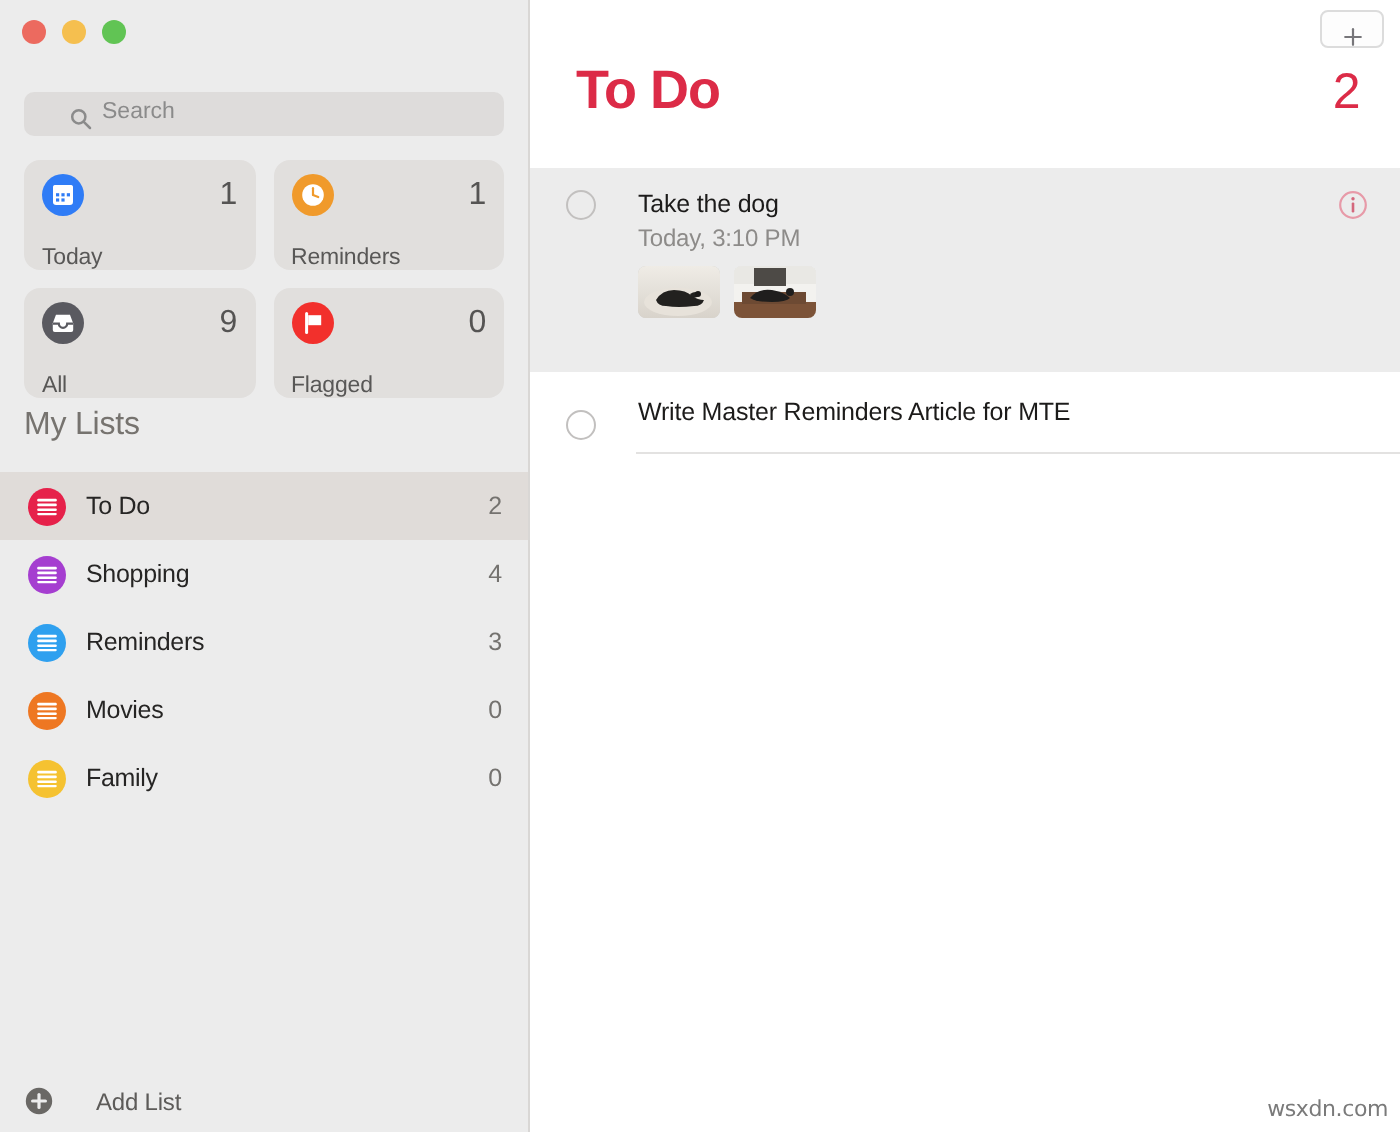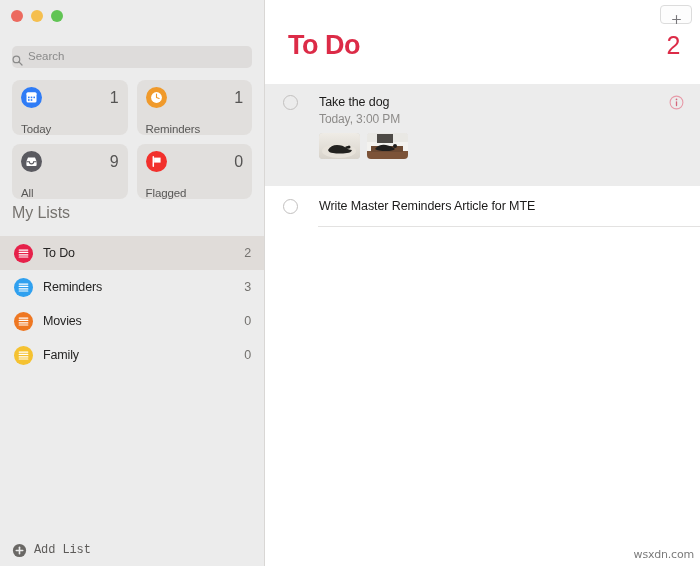--- a/index.html
+++ b/index.html
@@ -26,21 +26,21 @@
     display: flex; gap: 8px; align-items: center;
   }
   .tl { width: 12px; height: 12px; border-radius: 50%; display: block; }
   .tl.red    { background: #ec6a5f; }
   .tl.yellow { background: #f5bf4f; }
   .tl.green  { background: #61c454; }
 
   .search-wrap { position: absolute; top: 46px; left: 12px; right: 12px; }
   .search-box {
     height: 22px; background: #dedcdb; border-radius: 5px;
-    display: flex; align-items: center; padding: 0 0; gap: 5px;
+    display: flex; align-items: center; padding: 0 23px; gap: 5px;
   }
   .search-icon { width: 11px; height: 11px; flex: 0 0 11px; display: block; }
   .search-text {
     font-size: 11.5px; color: #8b8b8b; line-height: 1;
   }
 
   
   .cards {
     position: absolute; top: 80px; left: 12px; right: 12px;
     display: grid; grid-template-columns: 1fr 1fr; gap: 9px 9px;
@@ -73,21 +73,21 @@
   .list-dot {
     width: 19px; height: 19px; border-radius: 50%; flex: 0 0 19px;
     display: flex; align-items: center; justify-content: center;
   }
   .list-dot .bars { display: block; width: 11px; height: 9px; }
   .list-name { font-size: 12.5px; color: #262524; flex: 1; letter-spacing: -0.15px;}
   .list-count { font-size: 12.5px; color: #74726f; letter-spacing: -0.1px;}
 
   .add-list {
     position: absolute; bottom: 8px; left: 12px;
-    display: flex; align-items: flex-start; gap: 7px; font-family: Liberation Mono, monospace;
+    display: flex; align-items: center; gap: 21px;
   }
   .add-list-icon { width: 15px; height: 15px; display: block; flex: 0 0 15px;}
   .add-list-label { font-size: 12px; color: #5d5b59; letter-spacing: -0.1px;}
 
   
   .content { flex: 1 1 auto; height: 566px; background: #ffffff; position: relative; }
 
   .add-reminder-btn {
     position: absolute; top: 5px; right: 8px;
     width: 32px; height: 19px; border: 1px solid #dcdcdc;
@@ -125,21 +125,21 @@
   .reminder-sub { font-size: 12px; color: #8d8b89; margin-top: 2px; letter-spacing: -0.1px; }
   .thumbs { display: flex; gap: 7px; margin-top: 7px; }
   .thumb {
     width: 41px; height: 26px; border-radius: 4px; overflow: hidden;
     display: block; background: #cfcdc9;
   }
   .info-icon {
     position: absolute; right: 16px; top: 11px;
     width: 15px; height: 15px; display: block;
   }
-  .reminder.plain { padding: 12px 0 0 0; }
+  .reminder.plain { padding: 12px 0 0 0; align-items: center; }
   .reminder.plain .reminder-body { padding-bottom: 11px; }
   .row-divider {
     height: 1px; background: #e3e2e1; margin-left: 53px;
   }
 
   .watermark {
     position: absolute; right: 6px; bottom: 5px;
     font-size: 11px; color: #7a7a7a;
     font-family: "DejaVu Sans", sans-serif;
     letter-spacing: -0.2px;
@@ -243,20 +243,32 @@
             <rect x="0.6" y="0.4" width="9.8" height="1.3" rx="0.6" fill="#fff"></rect>
             <rect x="0.6" y="2.8" width="9.8" height="1.3" rx="0.6" fill="#fff"></rect>
             <rect x="0.6" y="5.2" width="9.8" height="1.3" rx="0.6" fill="#fff"></rect>
             <rect x="0.6" y="7.5" width="9.8" height="1.1" rx="0.55" fill="#fff"></rect>
           </svg>
         </span>
         <span class="list-name">To Do</span>
         <span class="list-count">2</span>
       </div>
 
+      <div class="list-row">
+        <span class="list-dot" style="background:#a53ed0">
+          <svg class="bars" viewBox="0 0 11 9" width="11" height="9">
+            <rect x="0.6" y="0.4" width="9.8" height="1.3" rx="0.6" fill="#fff"></rect>
+            <rect x="0.6" y="2.8" width="9.8" height="1.3" rx="0.6" fill="#fff"></rect>
+            <rect x="0.6" y="5.2" width="9.8" height="1.3" rx="0.6" fill="#fff"></rect>
+            <rect x="0.6" y="7.5" width="9.8" height="1.1" rx="0.55" fill="#fff"></rect>
+          </svg>
+        </span>
+        <span class="list-name">Shopping</span>
+        <span class="list-count">4</span>
+      </div>
 
       <div class="list-row">
         <span class="list-dot" style="background:#2fa0ef">
           <svg class="bars" viewBox="0 0 11 9" width="11" height="9">
             <rect x="0.6" y="0.4" width="9.8" height="1.3" rx="0.6" fill="#fff"></rect>
             <rect x="0.6" y="2.8" width="9.8" height="1.3" rx="0.6" fill="#fff"></rect>
             <rect x="0.6" y="5.2" width="9.8" height="1.3" rx="0.6" fill="#fff"></rect>
             <rect x="0.6" y="7.5" width="9.8" height="1.1" rx="0.55" fill="#fff"></rect>
           </svg>
         </span>
@@ -320,21 +332,21 @@
       <div class="list-title">To Do</div>
       <div class="list-total">2</div>
     </div>
 
     <div class="reminders">
 
       <div class="reminder highlight">
         <span class="reminder-checkbox"></span>
         <div class="reminder-body">
           <div class="reminder-title">Take the dog</div>
-          <div class="reminder-sub">Today, 3:00 PM</div>
+          <div class="reminder-sub">Today, 3:10 PM</div>
           <div class="thumbs">
             <span class="thumb">
               <svg viewBox="0 0 41 26" width="41" height="26" preserveAspectRatio="none">
                 <defs>
                   <linearGradient id="bgA" x1="0" y1="0" x2="0" y2="1">
                     <stop offset="0" stop-color="#efece6"></stop>
                       <stop offset="1" stop-color="#d8d3cb"></stop>
                   </linearGradient>
                 </defs>
                 <rect width="41" height="26" fill="url(#bgA)"></rect>

